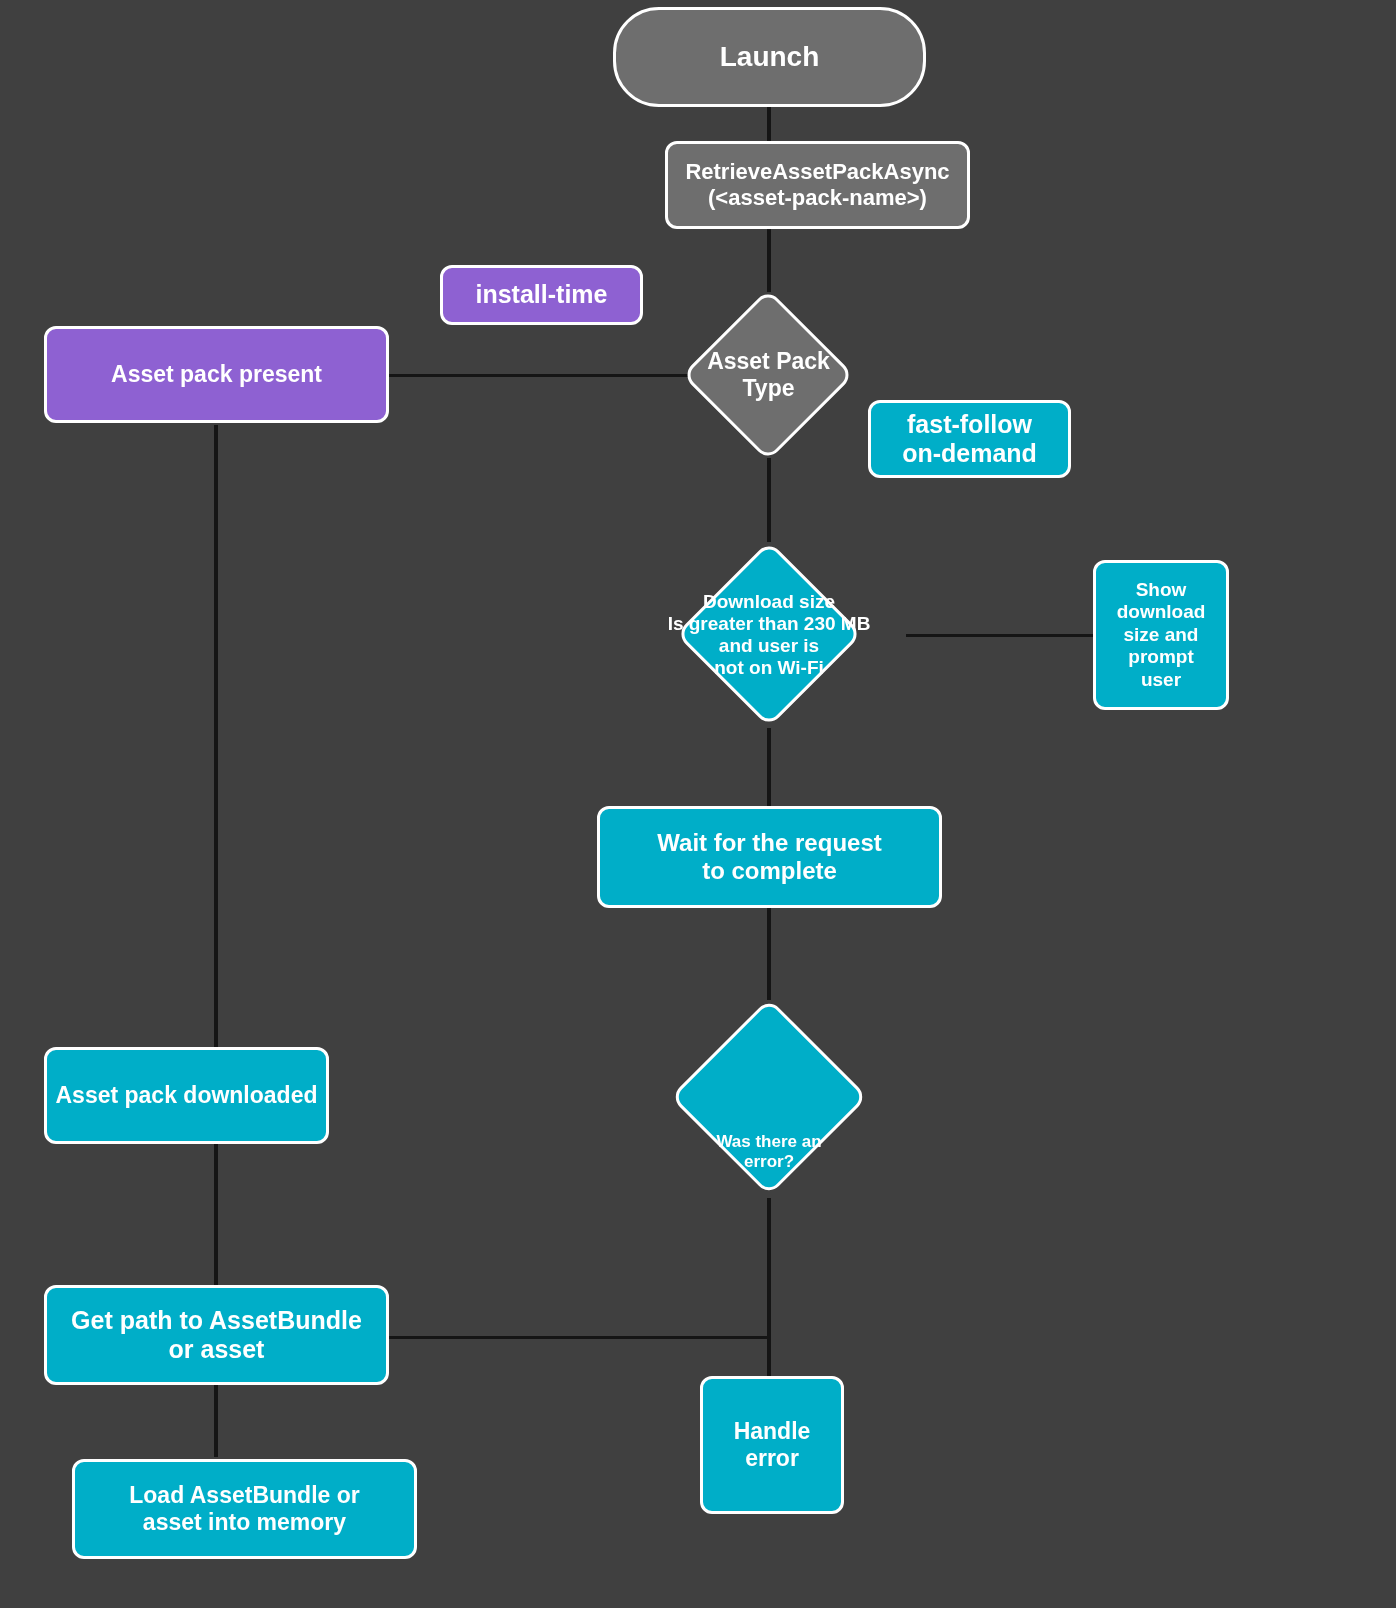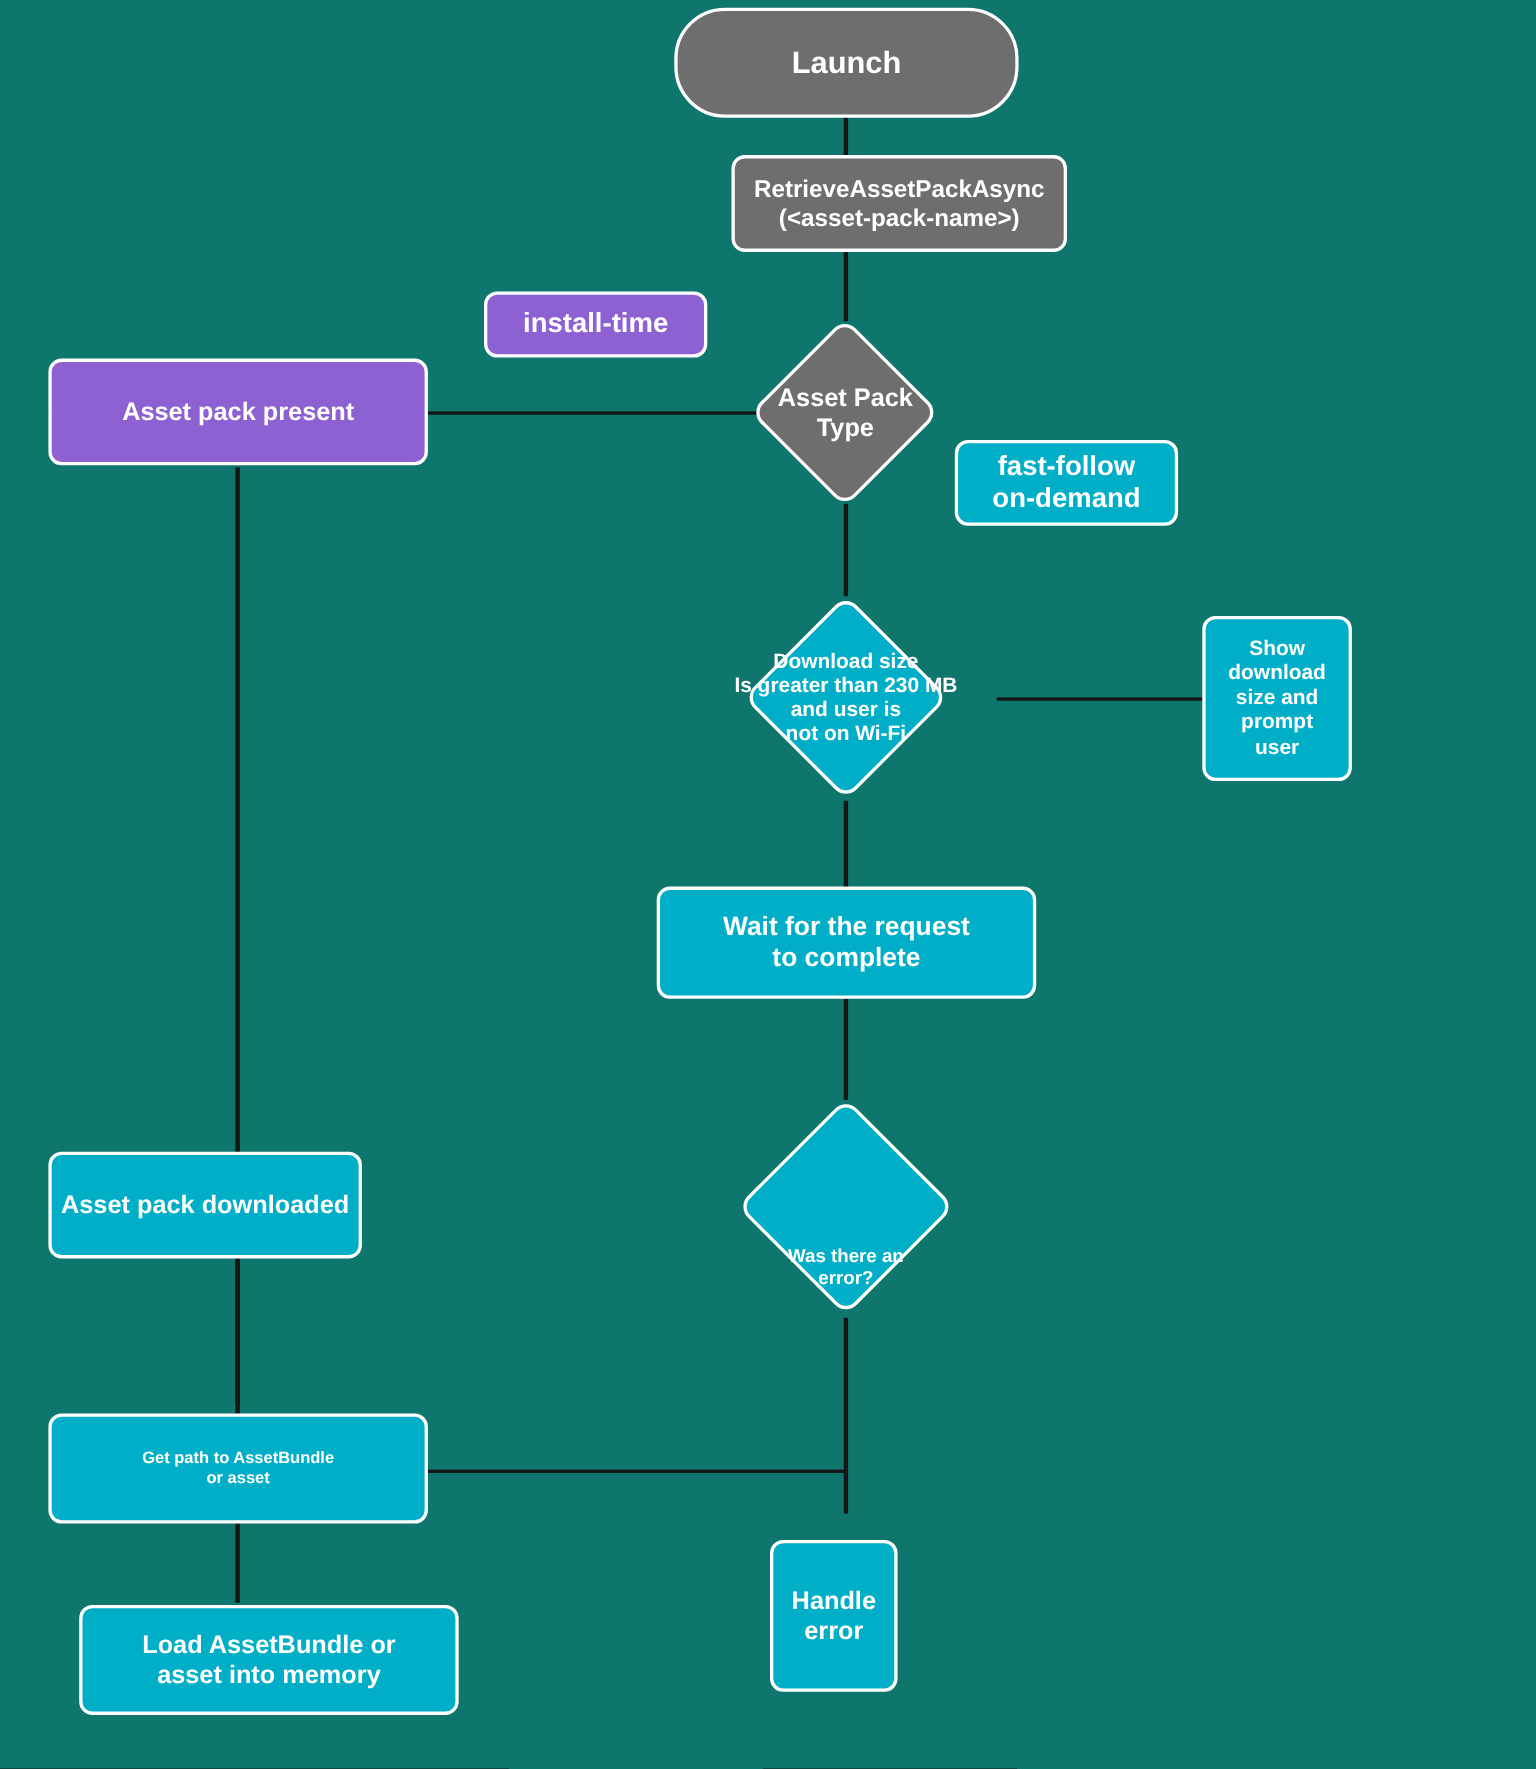--- a/index.html
+++ b/index.html
@@ -5,21 +5,21 @@
 <style>
   html, body {
     margin: 0;
     padding: 0;
     background: #000000;
   }
   #canvas {
     position: relative;
     width: 1396px;
     height: 1608px;
-    background: #0f766e;
+    background: #404040;
     font-family: "Liberation Sans", sans-serif;
     overflow: hidden;
   }
   .node {
     position: absolute;
     box-sizing: border-box;
     display: flex;
     align-items: center;
     justify-content: center;
     text-align: center;
@@ -128,28 +128,28 @@
   </div>
 
   <div class="diamond cyan" style="left:699px; top:1027px; width:140px; height:140px;"></div>
   <div class="diamond-label" style="left:655px; top:1116px; width:228px; height:72px; font-size:17px;">Was there an
 error?</div>
 
   <div class="node cyan" style="left:44px; top:1047px; width:285px; height:97px; font-size:23px;">
     <span>Asset pack downloaded</span>
   </div>
 
-  <div class="node cyan" style="left:44px; top:1285px; width:345px; height:100px; font-size:15px;">
+  <div class="node cyan" style="left:44px; top:1285px; width:345px; height:100px; font-size:25px;">
     <span>Get path to AssetBundle
 or asset</span>
   </div>
 
   <div class="node cyan" style="left:44px; top:1459px; width:345px; height:100px; font-size:23px;margin-left:28px;">
     <span>Load AssetBundle or
 asset into memory</span>
   </div>
 
-  <div class="node cyan" style="left:700px; top:1376px; width:116px; height:138px; font-size:23px;margin-top:24px;">
+  <div class="node cyan" style="left:700px; top:1376px; width:144px; height:138px; font-size:23px;">
     <span>Handle
 error</span>
   </div>
 
 </div>
 
 </body></html>

